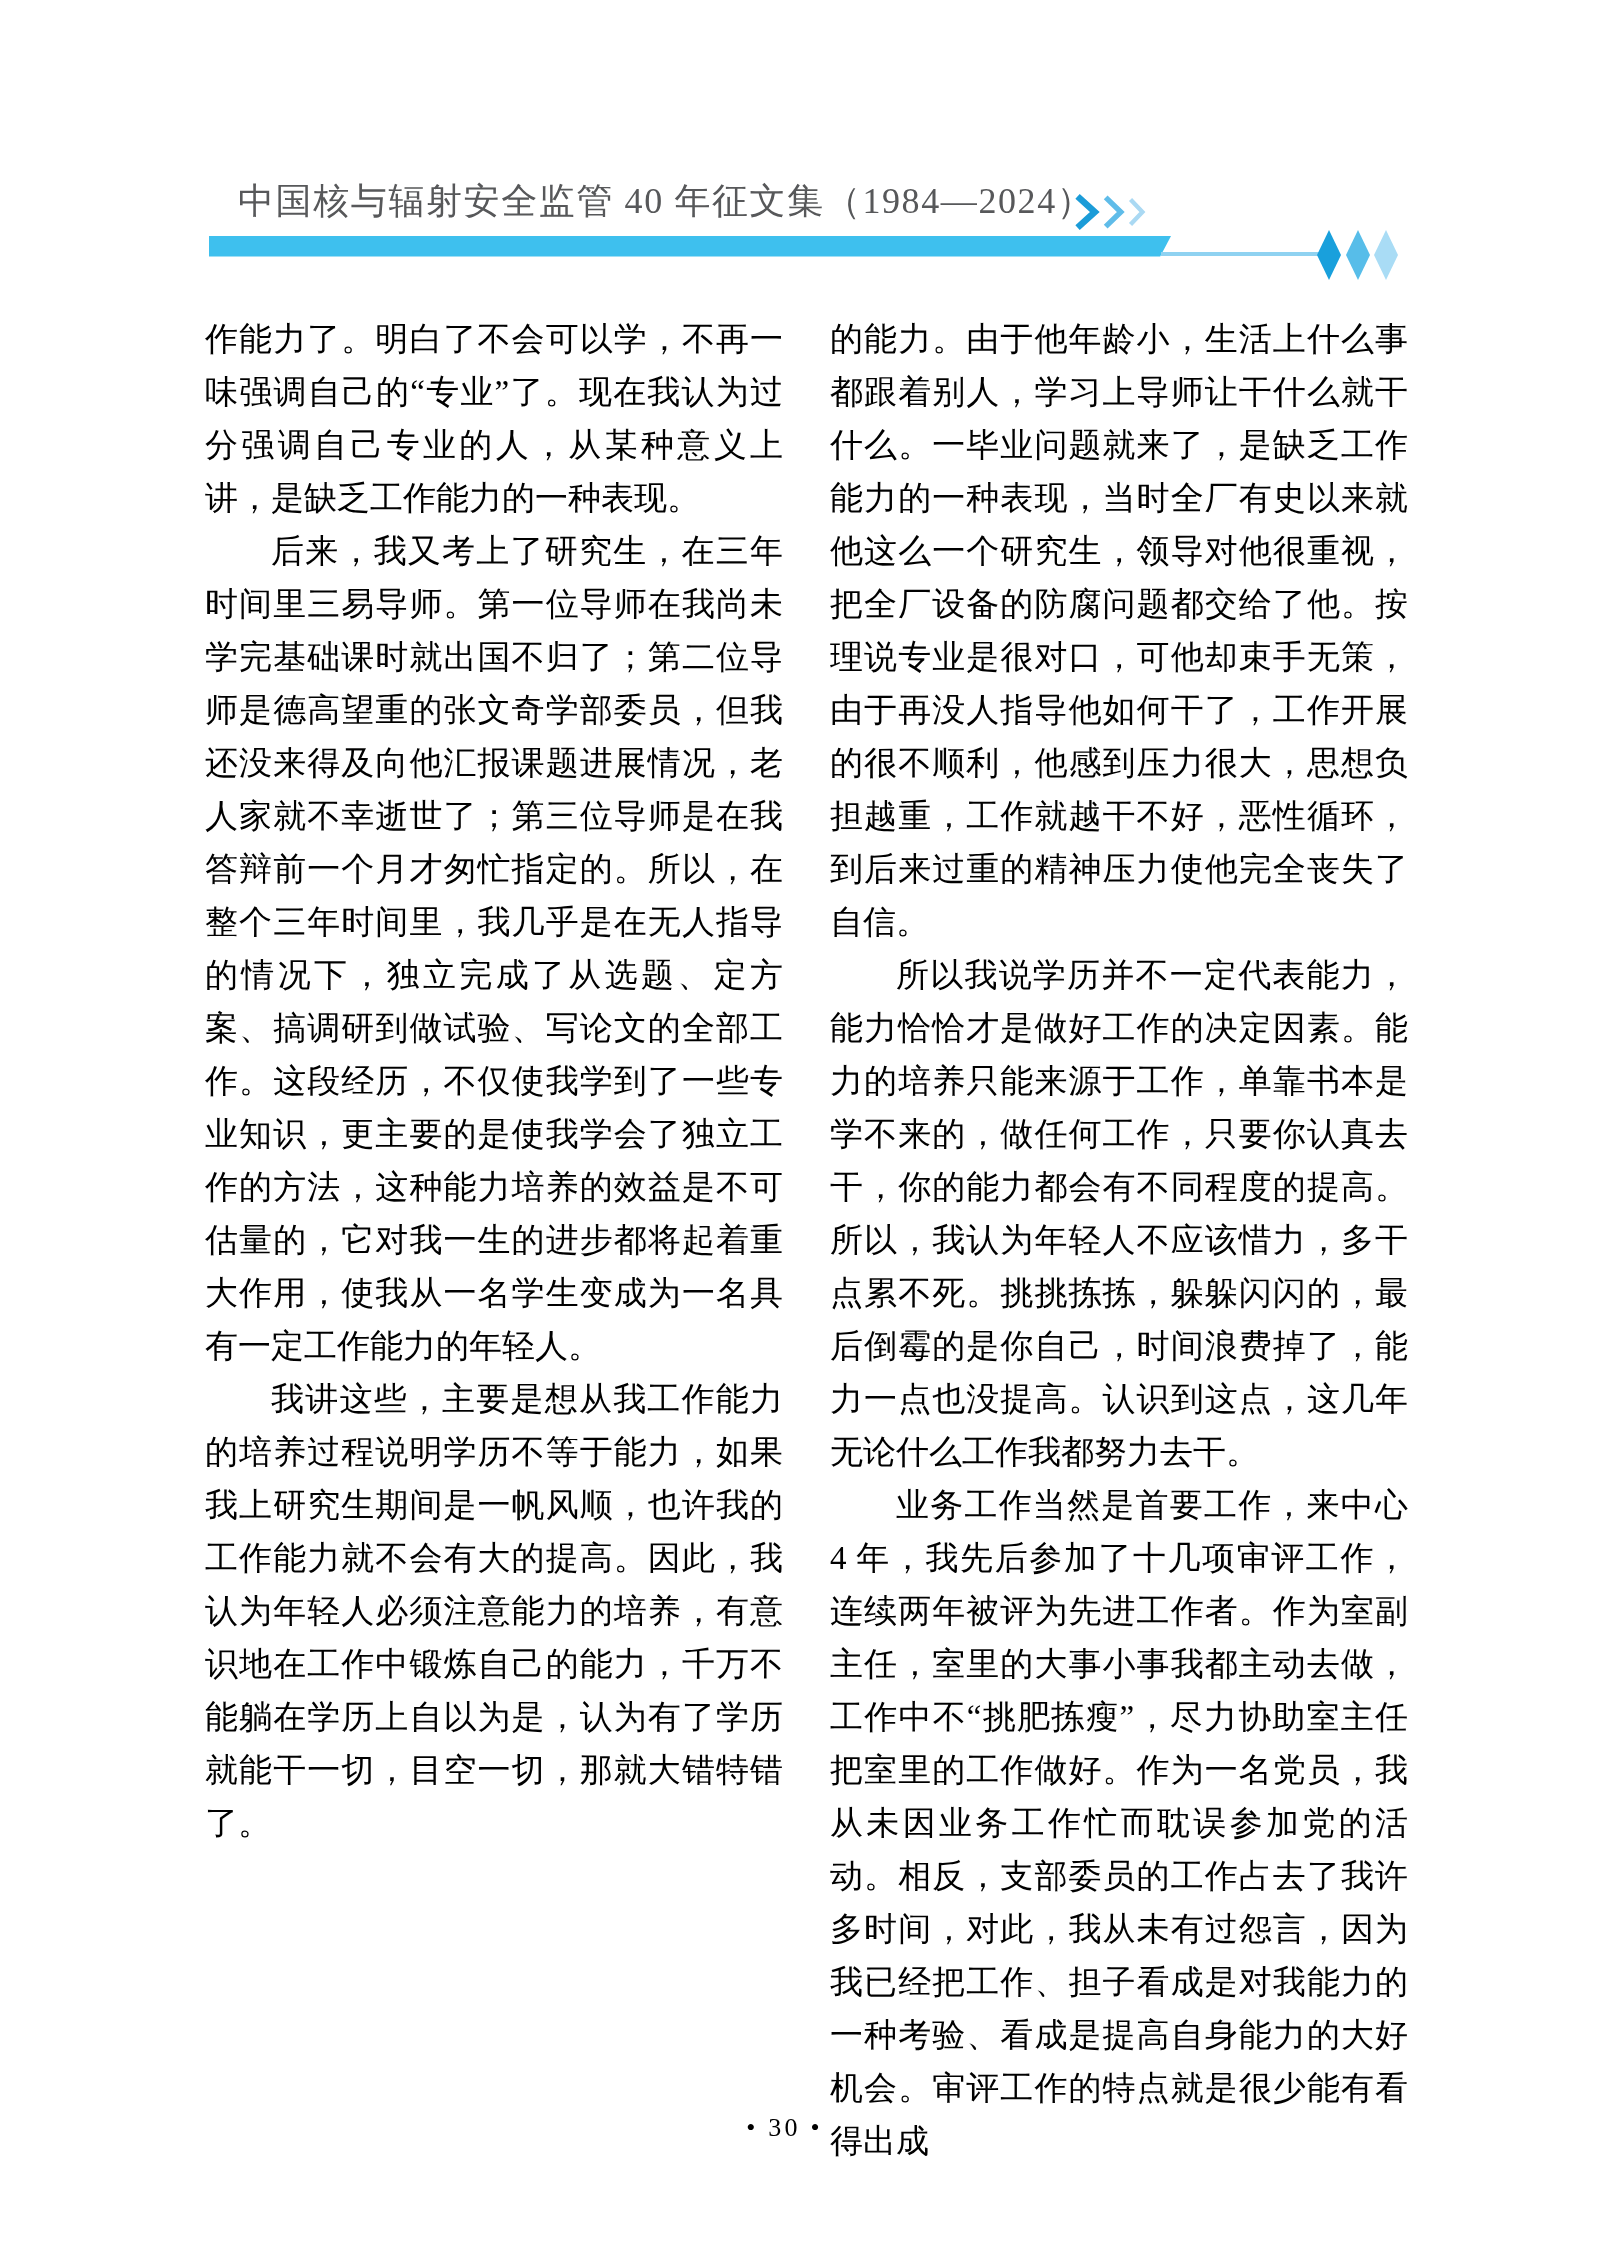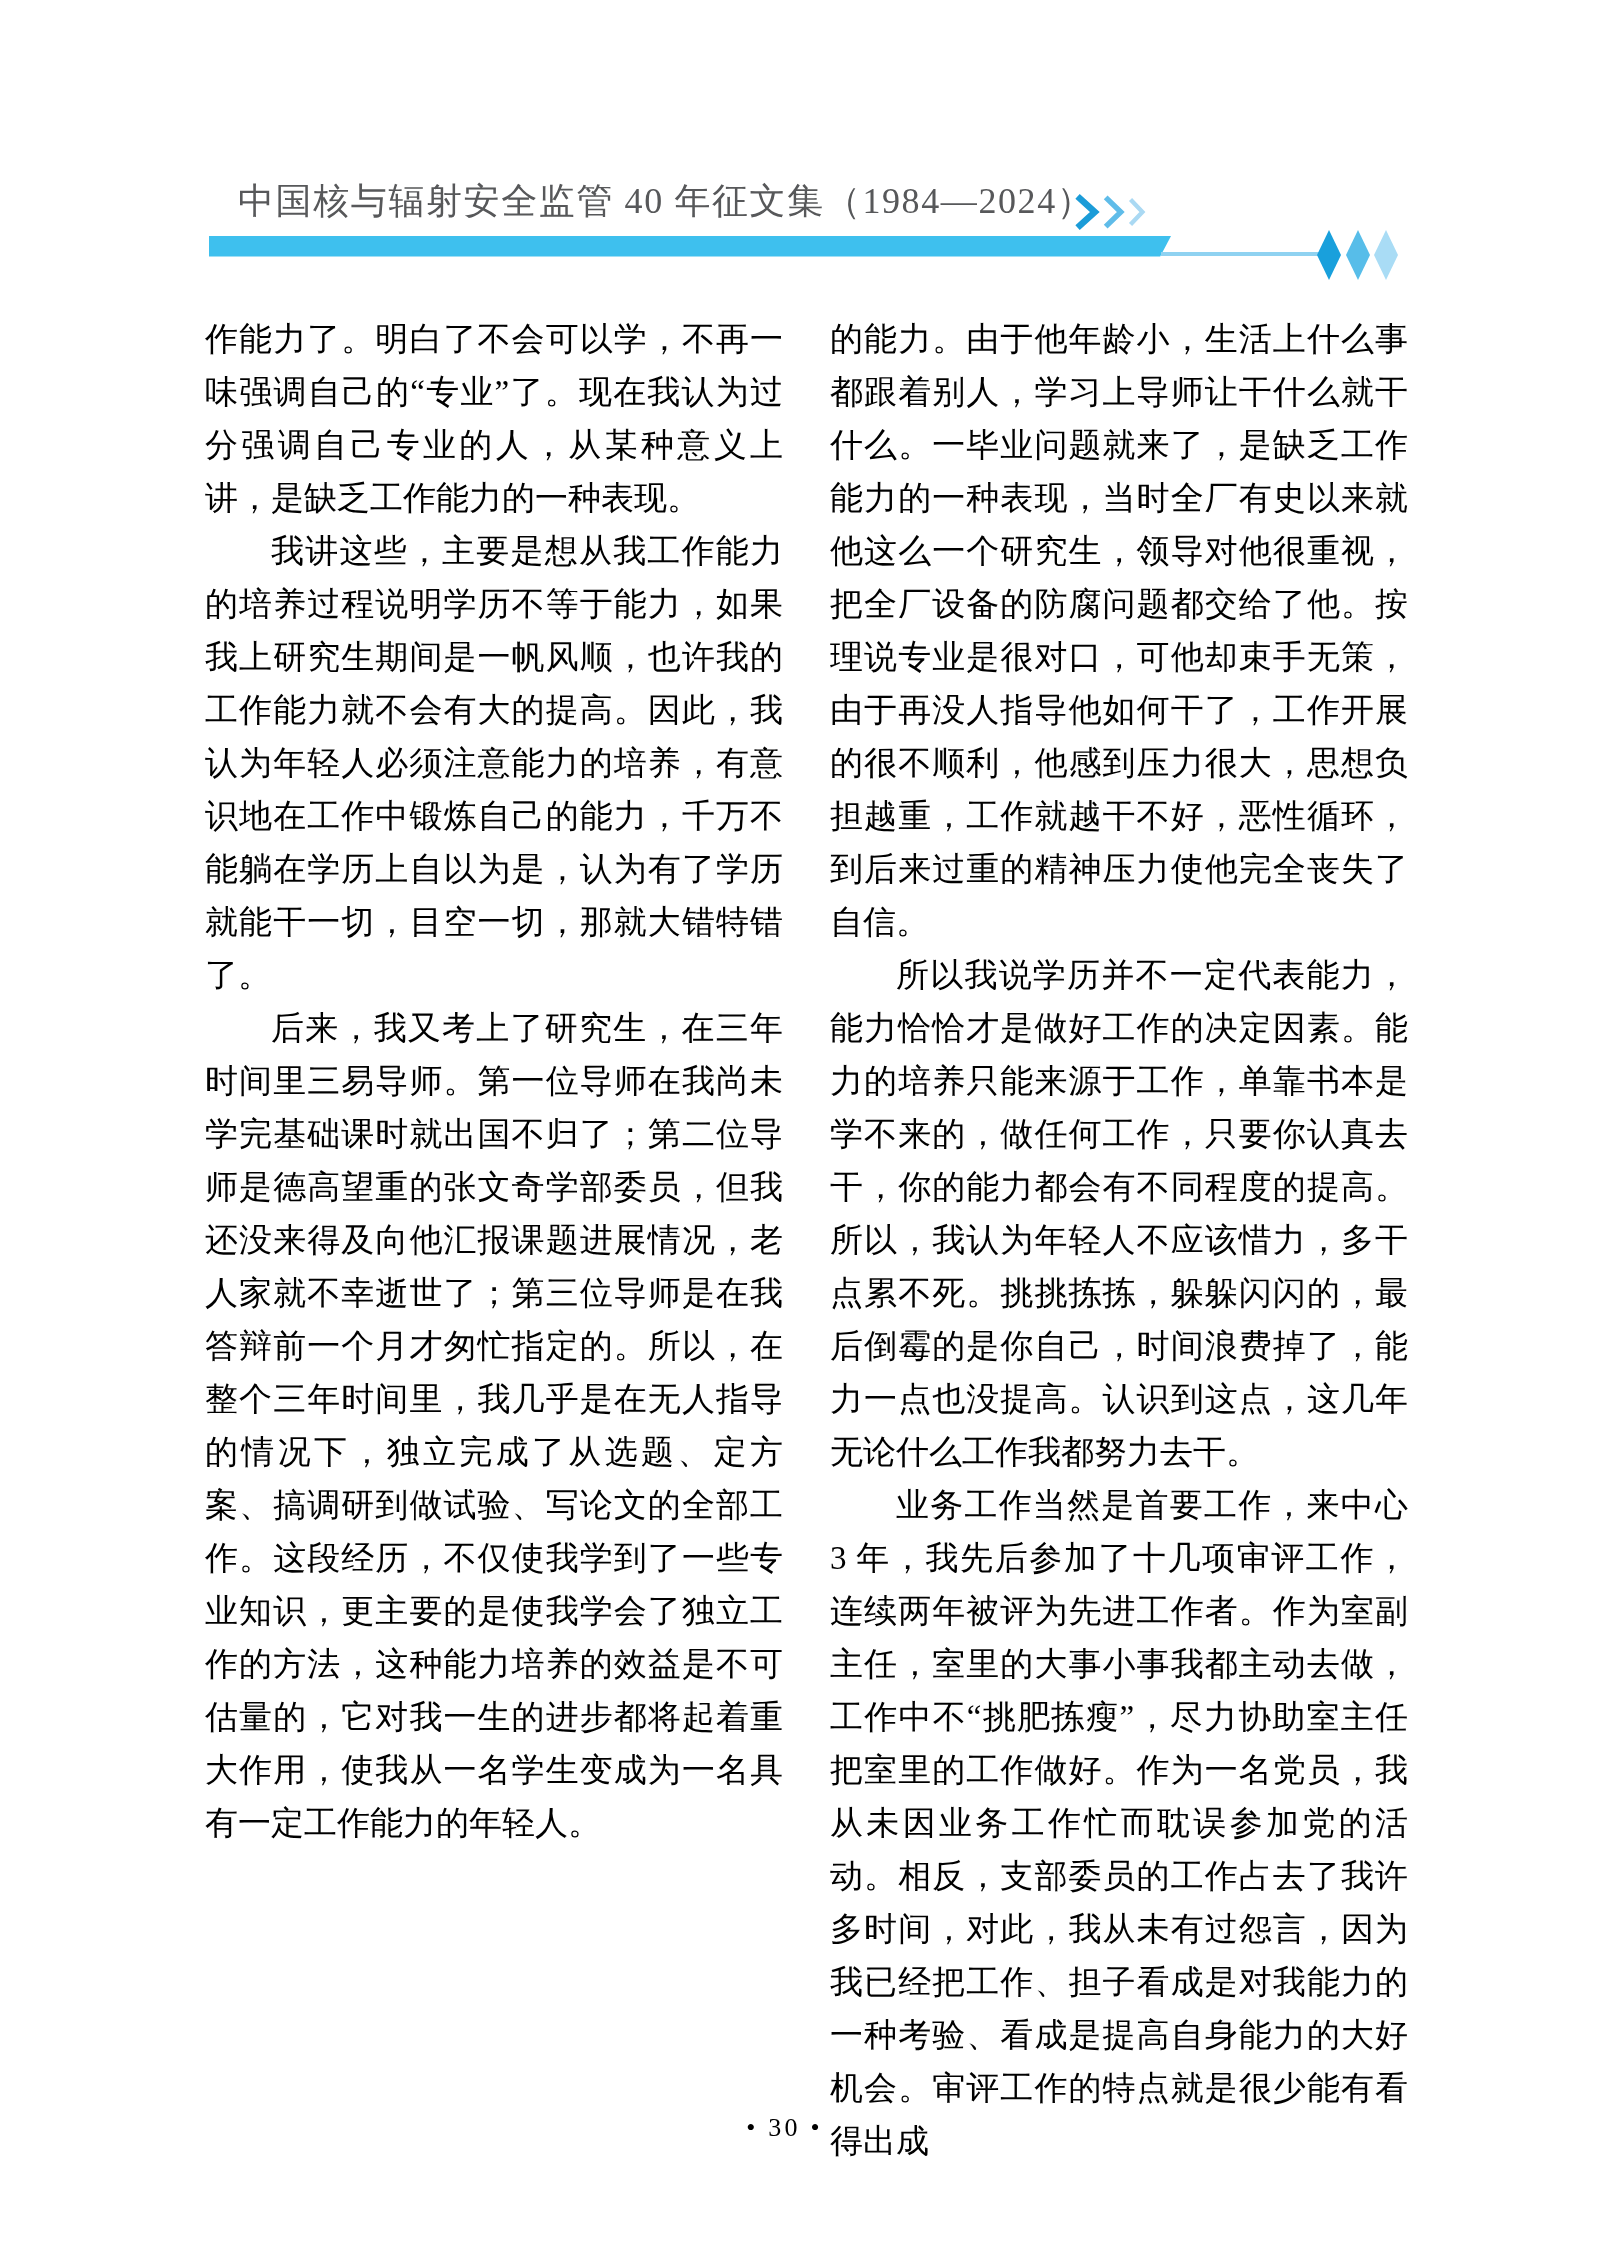--- a/index.html
+++ b/index.html
@@ -104,28 +104,28 @@
     <div class="header-bar"></div>
     <div class="header-line"></div>
     <div class="diamond d1"></div>
     <div class="diamond d2"></div>
     <div class="diamond d3"></div>
   </header>
 
   <main>
     <section class="col col-left">
         <p>作能力了。明白了不会可以学，不再一味强调自己的“专业”了。现在我认为过分强调自己专业的人，从某种意义上讲，是缺乏工作能力的一种表现。</p>
+        <p class="indent">后来，我又考上了研究生，在三年时间里三易导师。第一位导师在我尚未学完基础课时就出国不归了；第二位导师是德高望重的张文奇学部委员，但我还没来得及向他汇报课题进展情况，老人家就不幸逝世了；第三位导师是在我答辩前一个月才匆忙指定的。所以，在整个三年时间里，我几乎是在无人指导的情况下，独立完成了从选题、定方案、搞调研到做试验、写论文的全部工作。这段经历，不仅使我学到了一些专业知识，更主要的是使我学会了独立工作的方法，这种能力培养的效益是不可估量的，它对我一生的进步都将起着重大作用，使我从一名学生变成为一名具有一定工作能力的年轻人。</p>
         <p class="indent">我讲这些，主要是想从我工作能力的培养过程说明学历不等于能力，如果我上研究生期间是一帆风顺，也许我的工作能力就不会有大的提高。因此，我认为年轻人必须注意能力的培养，有意识地在工作中锻炼自己的能力，千万不能躺在学历上自以为是，认为有了学历就能干一切，目空一切，那就大错特错了。</p>
-        <p class="indent">后来，我又考上了研究生，在三年时间里三易导师。第一位导师在我尚未学完基础课时就出国不归了；第二位导师是德高望重的张文奇学部委员，但我还没来得及向他汇报课题进展情况，老人家就不幸逝世了；第三位导师是在我答辩前一个月才匆忙指定的。所以，在整个三年时间里，我几乎是在无人指导的情况下，独立完成了从选题、定方案、搞调研到做试验、写论文的全部工作。这段经历，不仅使我学到了一些专业知识，更主要的是使我学会了独立工作的方法，这种能力培养的效益是不可估量的，它对我一生的进步都将起着重大作用，使我从一名学生变成为一名具有一定工作能力的年轻人。</p>
       </section>
 
     <section class="col col-right">
         <p>的能力。由于他年龄小，生活上什么事都跟着别人，学习上导师让干什么就干什么。一毕业问题就来了，是缺乏工作能力的一种表现，当时全厂有史以来就他这么一个研究生，领导对他很重视，把全厂设备的防腐问题都交给了他。按理说专业是很对口，可他却束手无策，由于再没人指导他如何干了，工作开展的很不顺利，他感到压力很大，思想负担越重，工作就越干不好，恶性循环，到后来过重的精神压力使他完全丧失了自信。</p>
         <p class="indent">所以我说学历并不一定代表能力，能力恰恰才是做好工作的决定因素。能力的培养只能来源于工作，单靠书本是学不来的，做任何工作，只要你认真去干，你的能力都会有不同程度的提高。所以，我认为年轻人不应该惜力，多干点累不死。挑挑拣拣，躲躲闪闪的，最后倒霉的是你自己，时间浪费掉了，能力一点也没提高。认识到这点，这几年无论什么工作我都努力去干。</p>
-        <p class="indent">业务工作当然是首要工作，来中心 3 年，我先后参加了十几项审评工作，连续两年被评为先进工作者。作为室副主任，室里的大事小事我都主动去做，工作中不“挑肥拣瘦”，尽力协助室主任把室里的工作做好。作为一名党员，我从未因业务工作忙而耽误参加党的活动。相反，支部委员的工作占去了我许多时间，对此，我从未有过怨言，因为我已经把工作、担子看成是对我能力的一种考验、看成是提高自身能力的大好机会。审评工作的特点就是很少能有看得出成</p>
+        <p class="indent">业务工作当然是首要工作，来中心 4 年，我先后参加了十几项审评工作，连续两年被评为先进工作者。作为室副主任，室里的大事小事我都主动去做，工作中不“挑肥拣瘦”，尽力协助室主任把室里的工作做好。作为一名党员，我从未因业务工作忙而耽误参加党的活动。相反，支部委员的工作占去了我许多时间，对此，我从未有过怨言，因为我已经把工作、担子看成是对我能力的一种考验、看成是提高自身能力的大好机会。审评工作的特点就是很少能有看得出成</p>
       </section>
   </main>
 
   <footer>
     <div class="page-number">• 30 •</div>
   </footer>
 
 </div>
 
 

